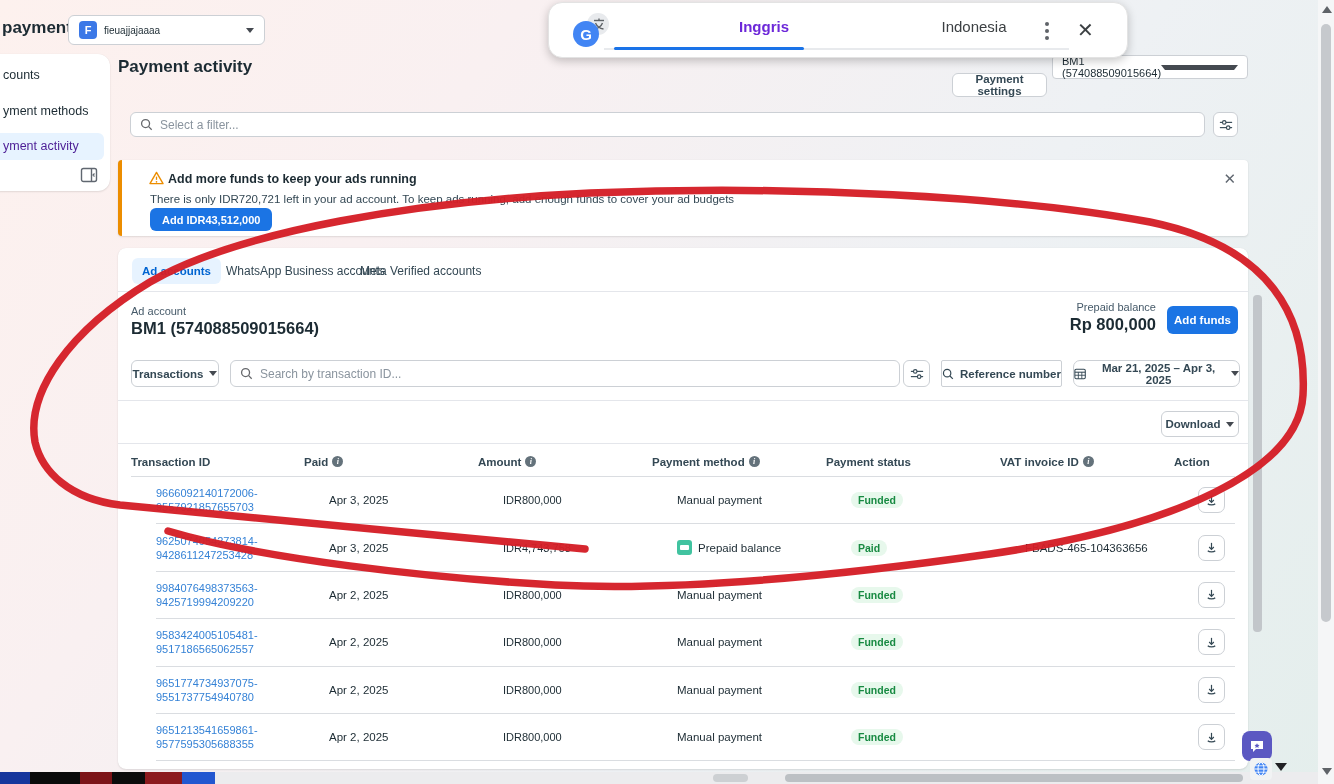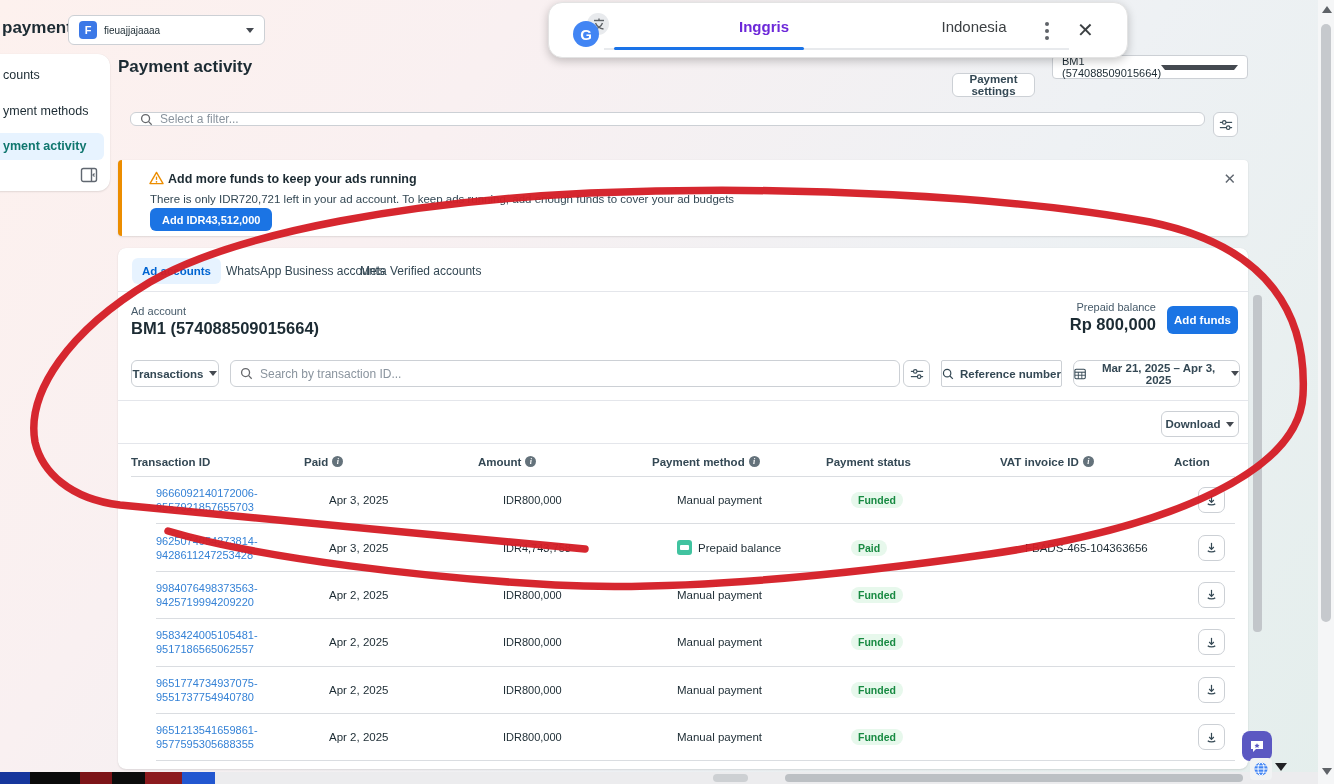--- a/index.html
+++ b/index.html
@@ -19,34 +19,34 @@
     border-radius:6px; display:flex; align-items:center; padding:0 10px; gap:7px; cursor:pointer; }
   .biz-avatar { width:18px; height:18px; border-radius:4px; background:#3b78e7; color:#fff; font-size:11px;
     font-weight:bold; display:flex; align-items:center; justify-content:center; }
   .biz-name { font-size:10px; flex:1; }
   .caret { width:0; height:0; border-left:4px solid transparent; border-right:4px solid transparent; border-top:5px solid #444950; }
 
   
   .sidebar { left:-12px; top:54px; width:122px; height:137px; border-radius:12px; }
   .side-item { position:absolute; left:15px; font-size:12.5px; color:#1c2b33; cursor:pointer; white-space:nowrap; }
   .side-active-bg { position:absolute; left:0; top:79px; width:116px; height:27px; background:#e7f3ff; border-radius:6px; }
-  .side-item.active { color:#0f766e; font-weight:bold; }
+  .side-item.active { color:#4c1d95; font-weight:normal; }
   .collapse-btn { position:absolute; left:92px; top:112px; width:18px; height:18px; cursor:pointer; }
 
   
   .page-title { left:118px; top:57px; font-size:17px; font-weight:bold; }
   .btn { border:1px solid #ccd0d5; background:#fff; border-radius:6px; font-family:inherit; font-size:11.5px;
     font-weight:bold; color:#344854; display:flex; align-items:center; justify-content:center; gap:6px; cursor:pointer; }
-  .settings-btn { left:952px; top:73px; width:83px; height:24px; }
+  .settings-btn { left:952px; top:73px; width:95px; height:24px; }
   .acct-select { left:1052px; top:55px; width:196px; height:24px; border:1px solid #ccd0d5; border-radius:4px;
     background:#fff; display:flex; align-items:center; font-size:11px; color:#1c2b33; padding:0 9px; cursor:pointer; }
   .acct-select span { flex:1; font-weight:normal; }
 
   
-  .filter-input { left:130px; top:112px; width:1075px; height:14px; background:#fff; border:1px solid #ccd0d5;
+  .filter-input { left:130px; top:112px; width:1075px; height:25px; background:#fff; border:1px solid #ccd0d5;
     border-radius:6px; display:flex; align-items:center; padding:0 9px; gap:7px; }
   .placeholder { color:#8a949e; font-size:12px; }
   .icon-btn { background:#fff; border:1px solid #ccd0d5; border-radius:6px; display:flex; align-items:center;
     justify-content:center; cursor:pointer; }
   .filter-adjust { left:1213px; top:112px; width:25px; height:25px; }
 
   
   .alert { left:118px; top:160px; width:1130px; height:76px; border-radius:4px; border-left:4px solid #ec8d00; }
   .alert-title { position:absolute; left:46px; top:12px; font-size:12.5px; font-weight:bold; }
   .alert-desc { position:absolute; left:28px; top:33px; font-size:11.5px; color:#344854; }

